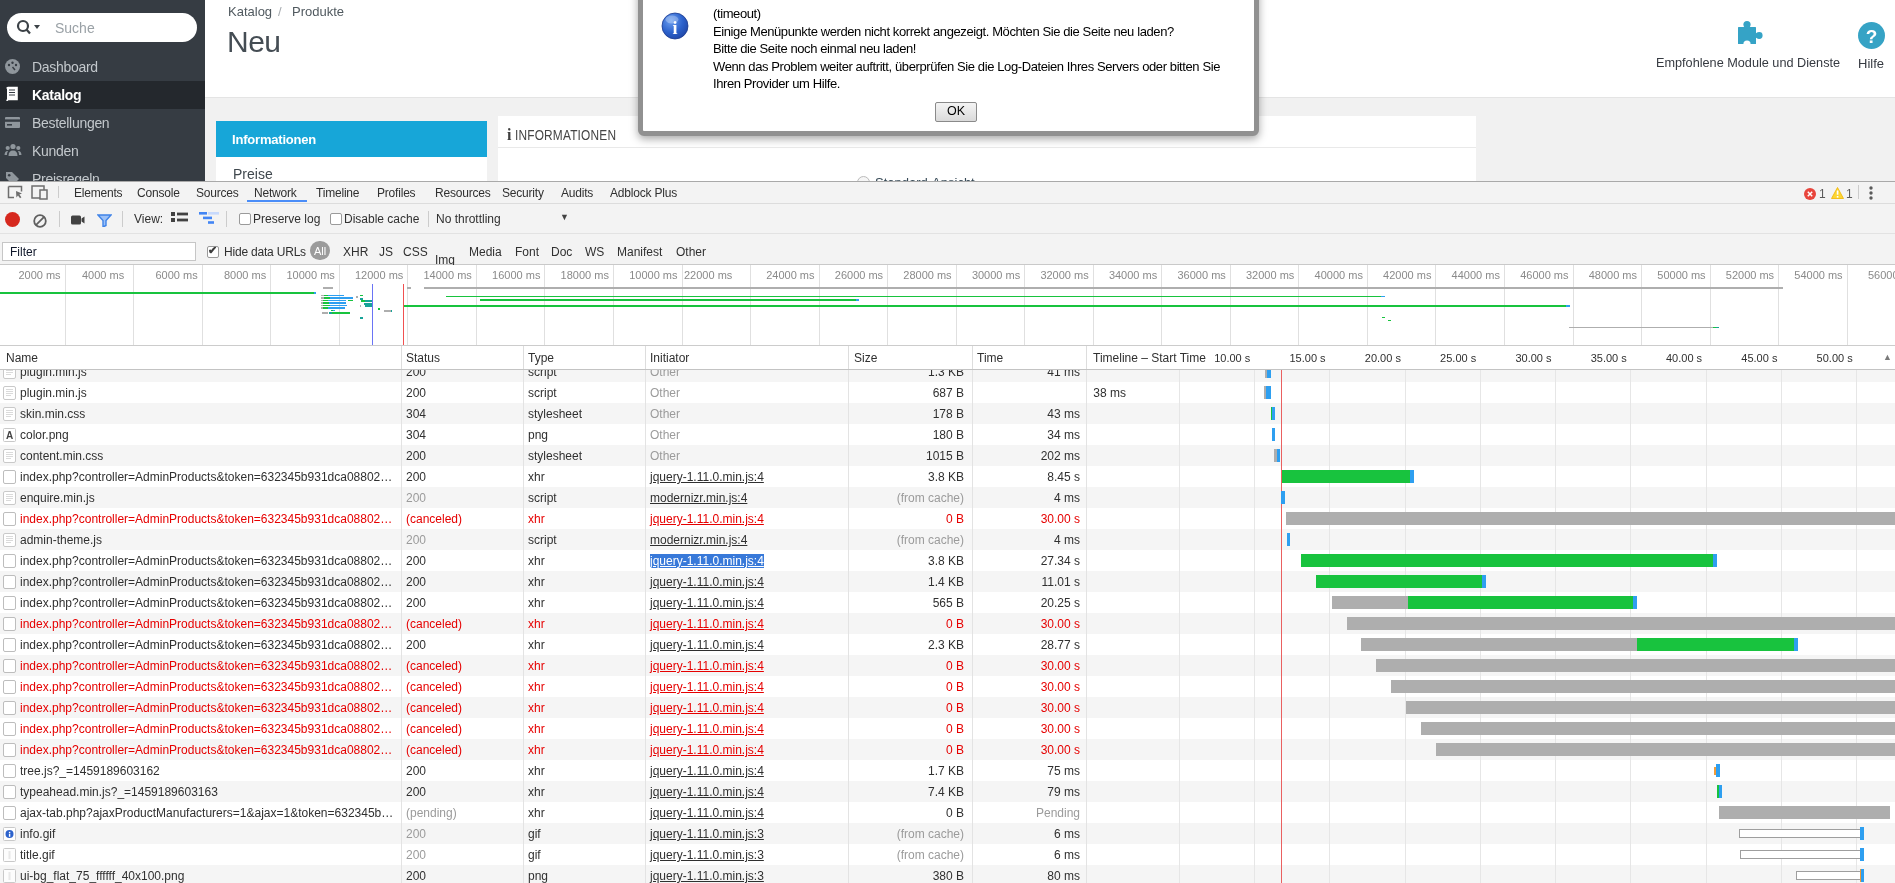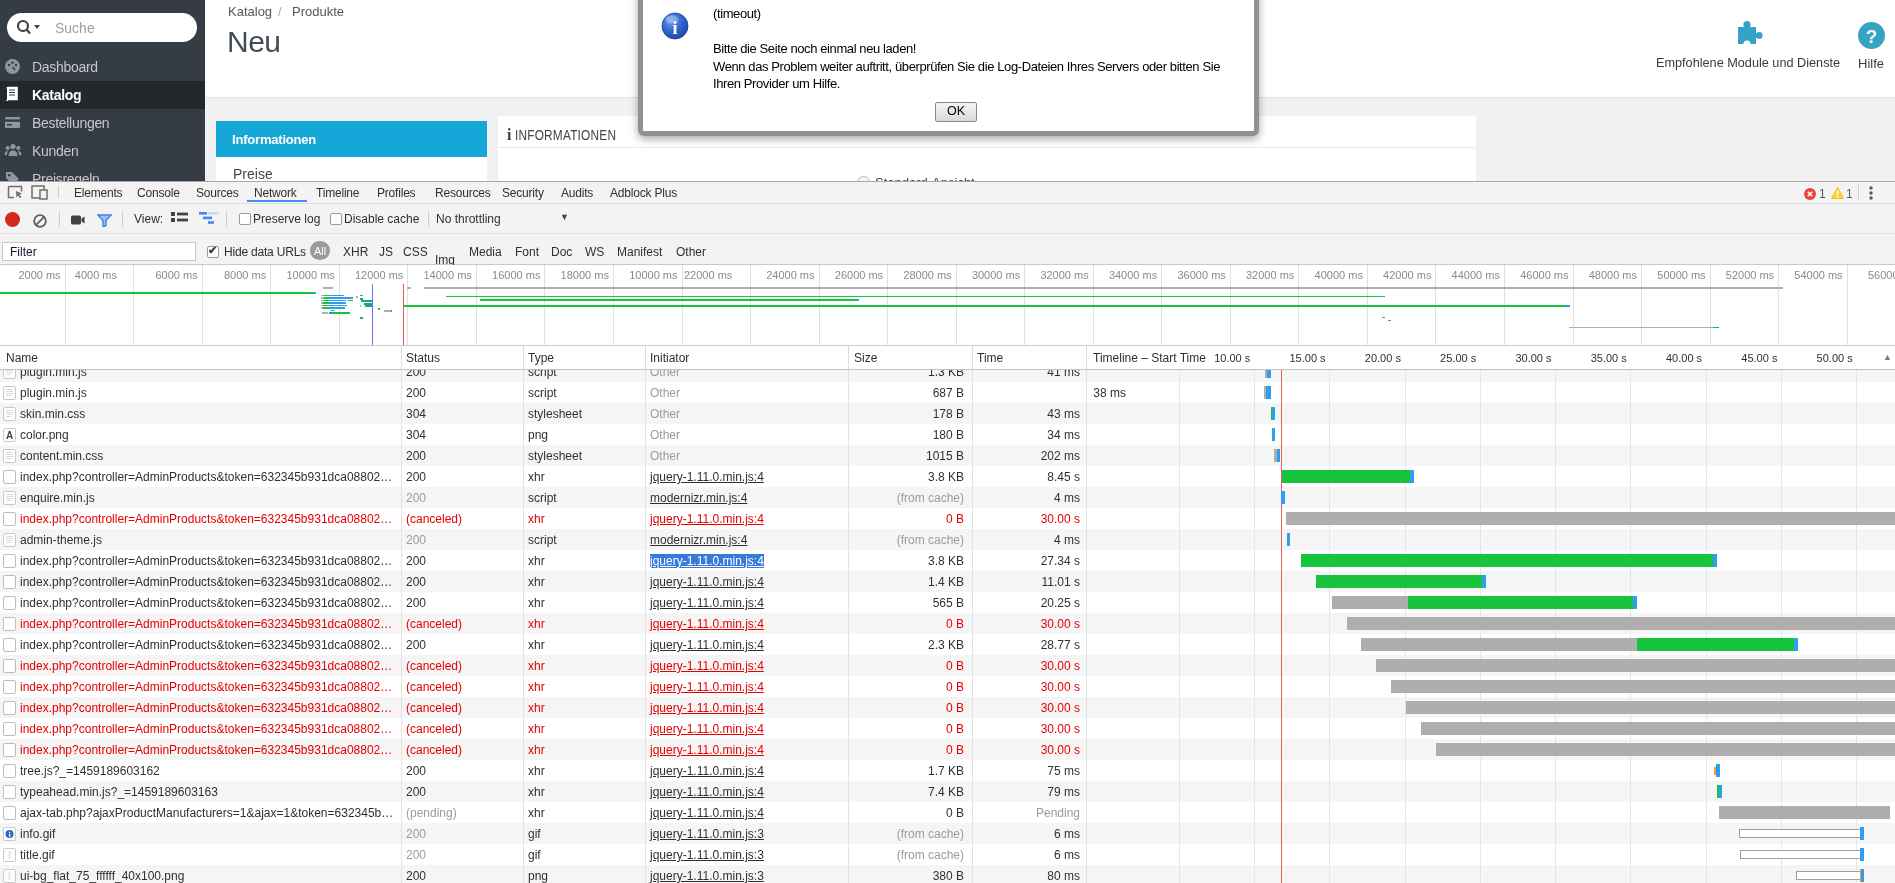--- a/index.html
+++ b/index.html
@@ -107,20 +107,21 @@
           <stop offset="0" stop-color="#6b9ff0"></stop>
           <stop offset="0.5" stop-color="#2c62cc"></stop>
           <stop offset="1" stop-color="#1a3a96"></stop>
         </radialGradient>
       </defs>
 <circle cx="14" cy="14" r="13" fill="url(#ib)" stroke="#1a3a8e" stroke-width="0.8"></circle>
 <ellipse cx="11" cy="7.5" rx="6.5" ry="4" fill="rgba(255,255,255,0.28)"></ellipse>
 <text x="14" y="22" text-anchor="middle" font-family="Liberation Serif" font-size="18" font-weight="bold" fill="#fff">i</text>
     </svg>
 <span class="a" style="left:713px;top:6.0px;font-size:13px;letter-spacing:-0.4px;color:#000">(timeout)</span>
+<span class="a" style="left:713px;top:23.5px;font-size:13px;letter-spacing:-0.4px;color:#000">Einige Menüpunkte werden nicht korrekt angezeigt. Möchten Sie die Seite neu laden?</span>
 <span class="a" style="left:713px;top:41.0px;font-size:13px;letter-spacing:-0.4px;color:#000">Bitte die Seite noch einmal neu laden!</span>
 <span class="a" style="left:713px;top:58.5px;font-size:13px;letter-spacing:-0.4px;color:#000">Wenn das Problem weiter auftritt, überprüfen Sie die Log-Dateien Ihres Servers oder bitten Sie</span>
 <span class="a" style="left:713px;top:76.0px;font-size:13px;letter-spacing:-0.4px;color:#000">Ihren Provider um Hilfe.</span>
 <div class="a" style="left:935px;top:102px;width:40px;height:18px;border:1px solid #8a8a8a;border-radius:2px;background:linear-gradient(#f4f4f4,#dadada);text-align:center;font-size:12.5px;color:#000;line-height:17px">OK</div>
 <div class="a" style="left:0;top:181px;width:1895px;height:702px;background:#fff;border-top:1px solid #a9a9a9"></div>
 <div class="a" style="left:0;top:182px;width:1895px;height:21px;background:#f3f3f3;border-bottom:1px solid #dcdcdc"></div>
 <svg class="a" style="left:7px;top:185px" width="17" height="15" viewBox="0 0 17 15">
 <path d="M1.5 1.5 h13 v5 M7 12.5 H1.5 v-11" fill="none" stroke="#6e6e6e" stroke-width="1.5"></path>
 <path d="M9 6 l6 2.6 l-2.6 0.9 l2 2.8 l-1.4 1 l-2-2.8 l-1.6 2 z" fill="#6e6e6e"></path>
     </svg>
@@ -236,21 +237,21 @@
 <div class="a" style="left:1298.3px;top:265px;width:1px;height:81px;background:#e0e0e0"></div>
 <div class="a" style="left:1366.9px;top:265px;width:1px;height:81px;background:#e0e0e0"></div>
 <div class="a" style="left:1435.4px;top:265px;width:1px;height:81px;background:#e0e0e0"></div>
 <div class="a" style="left:1503.9px;top:265px;width:1px;height:81px;background:#e0e0e0"></div>
 <div class="a" style="left:1572.5px;top:265px;width:1px;height:81px;background:#e0e0e0"></div>
 <div class="a" style="left:1641.0px;top:265px;width:1px;height:81px;background:#e0e0e0"></div>
 <div class="a" style="left:1709.6px;top:265px;width:1px;height:81px;background:#e0e0e0"></div>
 <div class="a" style="left:1778.1px;top:265px;width:1px;height:81px;background:#e0e0e0"></div>
 <div class="a" style="left:1846.6px;top:265px;width:1px;height:81px;background:#e0e0e0"></div>
 <div class="a" style="left:-1.4px;top:269px;width:62px;font-size:11px;color:#8a8a8a;text-align:right">2000 ms</div>
-<div class="a" style="left:55px;top:269px;width:62px;font-size:11px;color:#8a8a8a;text-align:right">4000 ms</div>
+<div class="a" style="left:82px;top:269px;width:62px;font-size:11px;color:#8a8a8a;text-align:left">4000 ms</div>
 <div class="a" style="left:135.7px;top:269px;width:62px;font-size:11px;color:#8a8a8a;text-align:right">6000 ms</div>
 <div class="a" style="left:204.2px;top:269px;width:62px;font-size:11px;color:#8a8a8a;text-align:right">8000 ms</div>
 <div class="a" style="left:272.8px;top:269px;width:62px;font-size:11px;color:#8a8a8a;text-align:right">10000 ms</div>
 <div class="a" style="left:341.3px;top:269px;width:62px;font-size:11px;color:#8a8a8a;text-align:right">12000 ms</div>
 <div class="a" style="left:409.8px;top:269px;width:62px;font-size:11px;color:#8a8a8a;text-align:right">14000 ms</div>
 <div class="a" style="left:478.4px;top:269px;width:62px;font-size:11px;color:#8a8a8a;text-align:right">16000 ms</div>
 <div class="a" style="left:546.9px;top:269px;width:62px;font-size:11px;color:#8a8a8a;text-align:right">18000 ms</div>
 <div class="a" style="left:615.5px;top:269px;width:62px;font-size:11px;color:#8a8a8a;text-align:right">10000 ms</div>
 <div class="a" style="left:684.0px;top:269px;width:62px;font-size:11px;color:#8a8a8a;">22000 ms</div>
 <div class="a" style="left:752.5px;top:269px;width:62px;font-size:11px;color:#8a8a8a;text-align:right">24000 ms</div>

